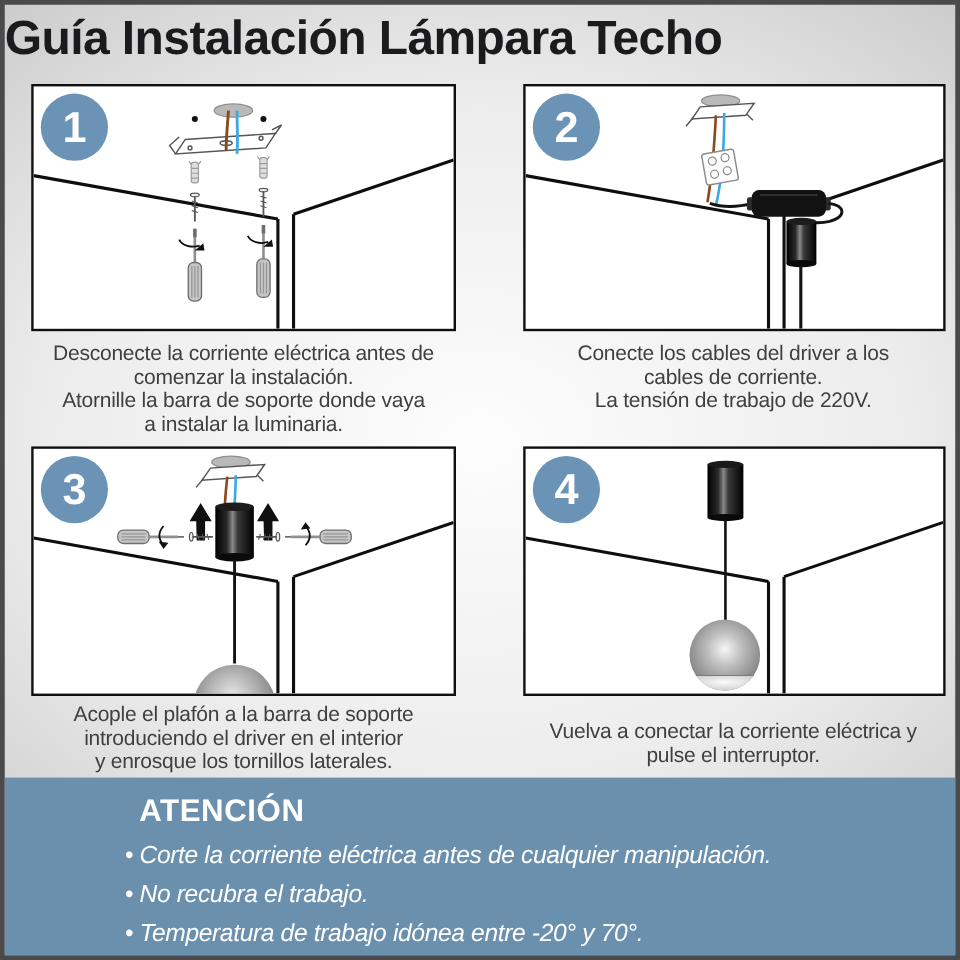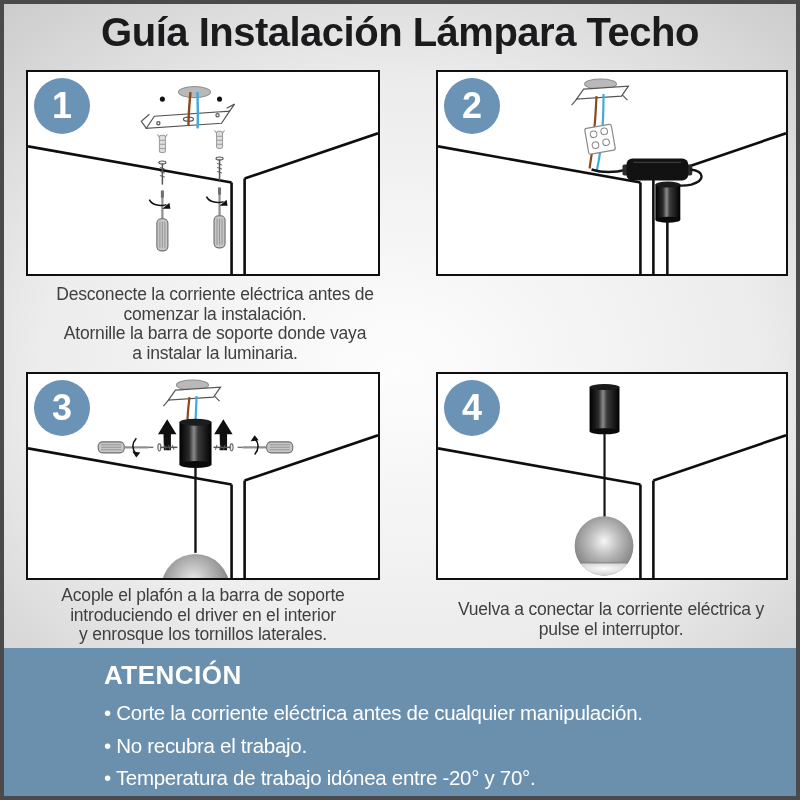--- a/index.html
+++ b/index.html
@@ -3,21 +3,21 @@
 <meta charset="utf-8">
 <style>
   html,body{margin:0;padding:0;}
   .page{
     position:relative; width:800px; height:800px; box-sizing:border-box;
     border:4px solid #4a4a4c; overflow:hidden;
     background:radial-gradient(120% 95% at 50% 46%, #fdfdfd 0%, #ececec 38%, #c2c2c2 72%, #969696 100%);
     font-family:"Liberation Sans", sans-serif;
   }
   .title{
-    position:absolute; left:0; top:6px; width:100%; text-align:center;
+    position:absolute; left:0; top:6px; width:100%; text-align:left;
     font-size:40px; font-weight:800; letter-spacing:-0.5px; color:#1b1b1d;
   }
   .panel{
     position:absolute; background:#ffffff; border:2px solid #0f0f0f; box-sizing:border-box;
   }
   .panel svg{display:block; width:100%; height:100%;}
   .p1{left:22px; top:66px;  width:354px; height:206px;}
   .p2{left:432px;top:66px;  width:352px; height:206px;}
   .p3{left:22px; top:368px; width:354px; height:208px;}
   .p4{left:432px;top:368px; width:352px; height:208px;}
@@ -27,34 +27,34 @@
     display:flex; align-items:center; justify-content:center;
   }
   .b1{left:30px;  top:74px;}
   .b2{left:440px; top:74px;}
   .b3{left:30px;  top:376px;}
   .b4{left:440px; top:376px;}
   .caption{
     position:absolute; text-align:center; white-space:pre-line;
     font-size:17.5px; line-height:19.5px; color:#3f3f41; letter-spacing:-0.2px;
   }
-  .c1{left:14px;  top:281px; width:394px;}
+  .c1{left:2px;  top:281px; width:394px;}
   .c2{left:418px;top:281px; width:378px;}
   .c3{left:2px;  top:582px; width:394px;}
   .c4{left:418px;top:596px; width:378px;}
   .attention{
     position:absolute; left:0; right:0; top:644px; bottom:0;
     background:#6b90ae; color:#ffffff; padding:12px 20px 0 100px; box-sizing:border-box;
   }
   .attention h2{
-    margin:0 0 6px 0; font-size:26px; font-weight:800; letter-spacing:0.5px;
+    margin:0 0 6px 12px; font-size:26px; font-weight:800; letter-spacing:0.5px;
   }
   .attention ul{margin:0; padding:0; list-style:none;}
   .attention li{
-    font-size:20.5px; line-height:32.5px; letter-spacing:-0.3px; font-weight:400;
+    font-size:20.5px; line-height:32.5px; letter-spacing:-0.3px; font-weight:400;font-style:italic;
   }
   .attention li::before{content:"• "; }
 </style>
 </head>
 <body>
 
 <div class="page">
 
   <div class="title">Guía Instalación Lámpara Techo</div>
 
@@ -284,20 +284,23 @@
       <span>3</span>
     </div>
   <div class="badge b4">
       <span>4</span>
     </div>
 
   <div class="caption c1">Desconecte la corriente eléctrica antes de
 comenzar la instalación.
 Atornille la barra de soporte donde vaya
 a instalar la luminaria.</div>
+  <div class="caption c2">Conecte los cables del driver a los
+cables de corriente.
+La tensión de trabajo de 220V.</div>
   <div class="caption c3">Acople el plafón a la barra de soporte
 introduciendo el driver en el interior
 y enrosque los tornillos laterales.</div>
   <div class="caption c4">Vuelva a conectar la corriente eléctrica y
 pulse el interruptor.</div>
 
   <div class="attention">
     <h2>ATENCIÓN</h2>
     <ul>
       <li>Corte la corriente eléctrica antes de cualquier manipulación.</li>

